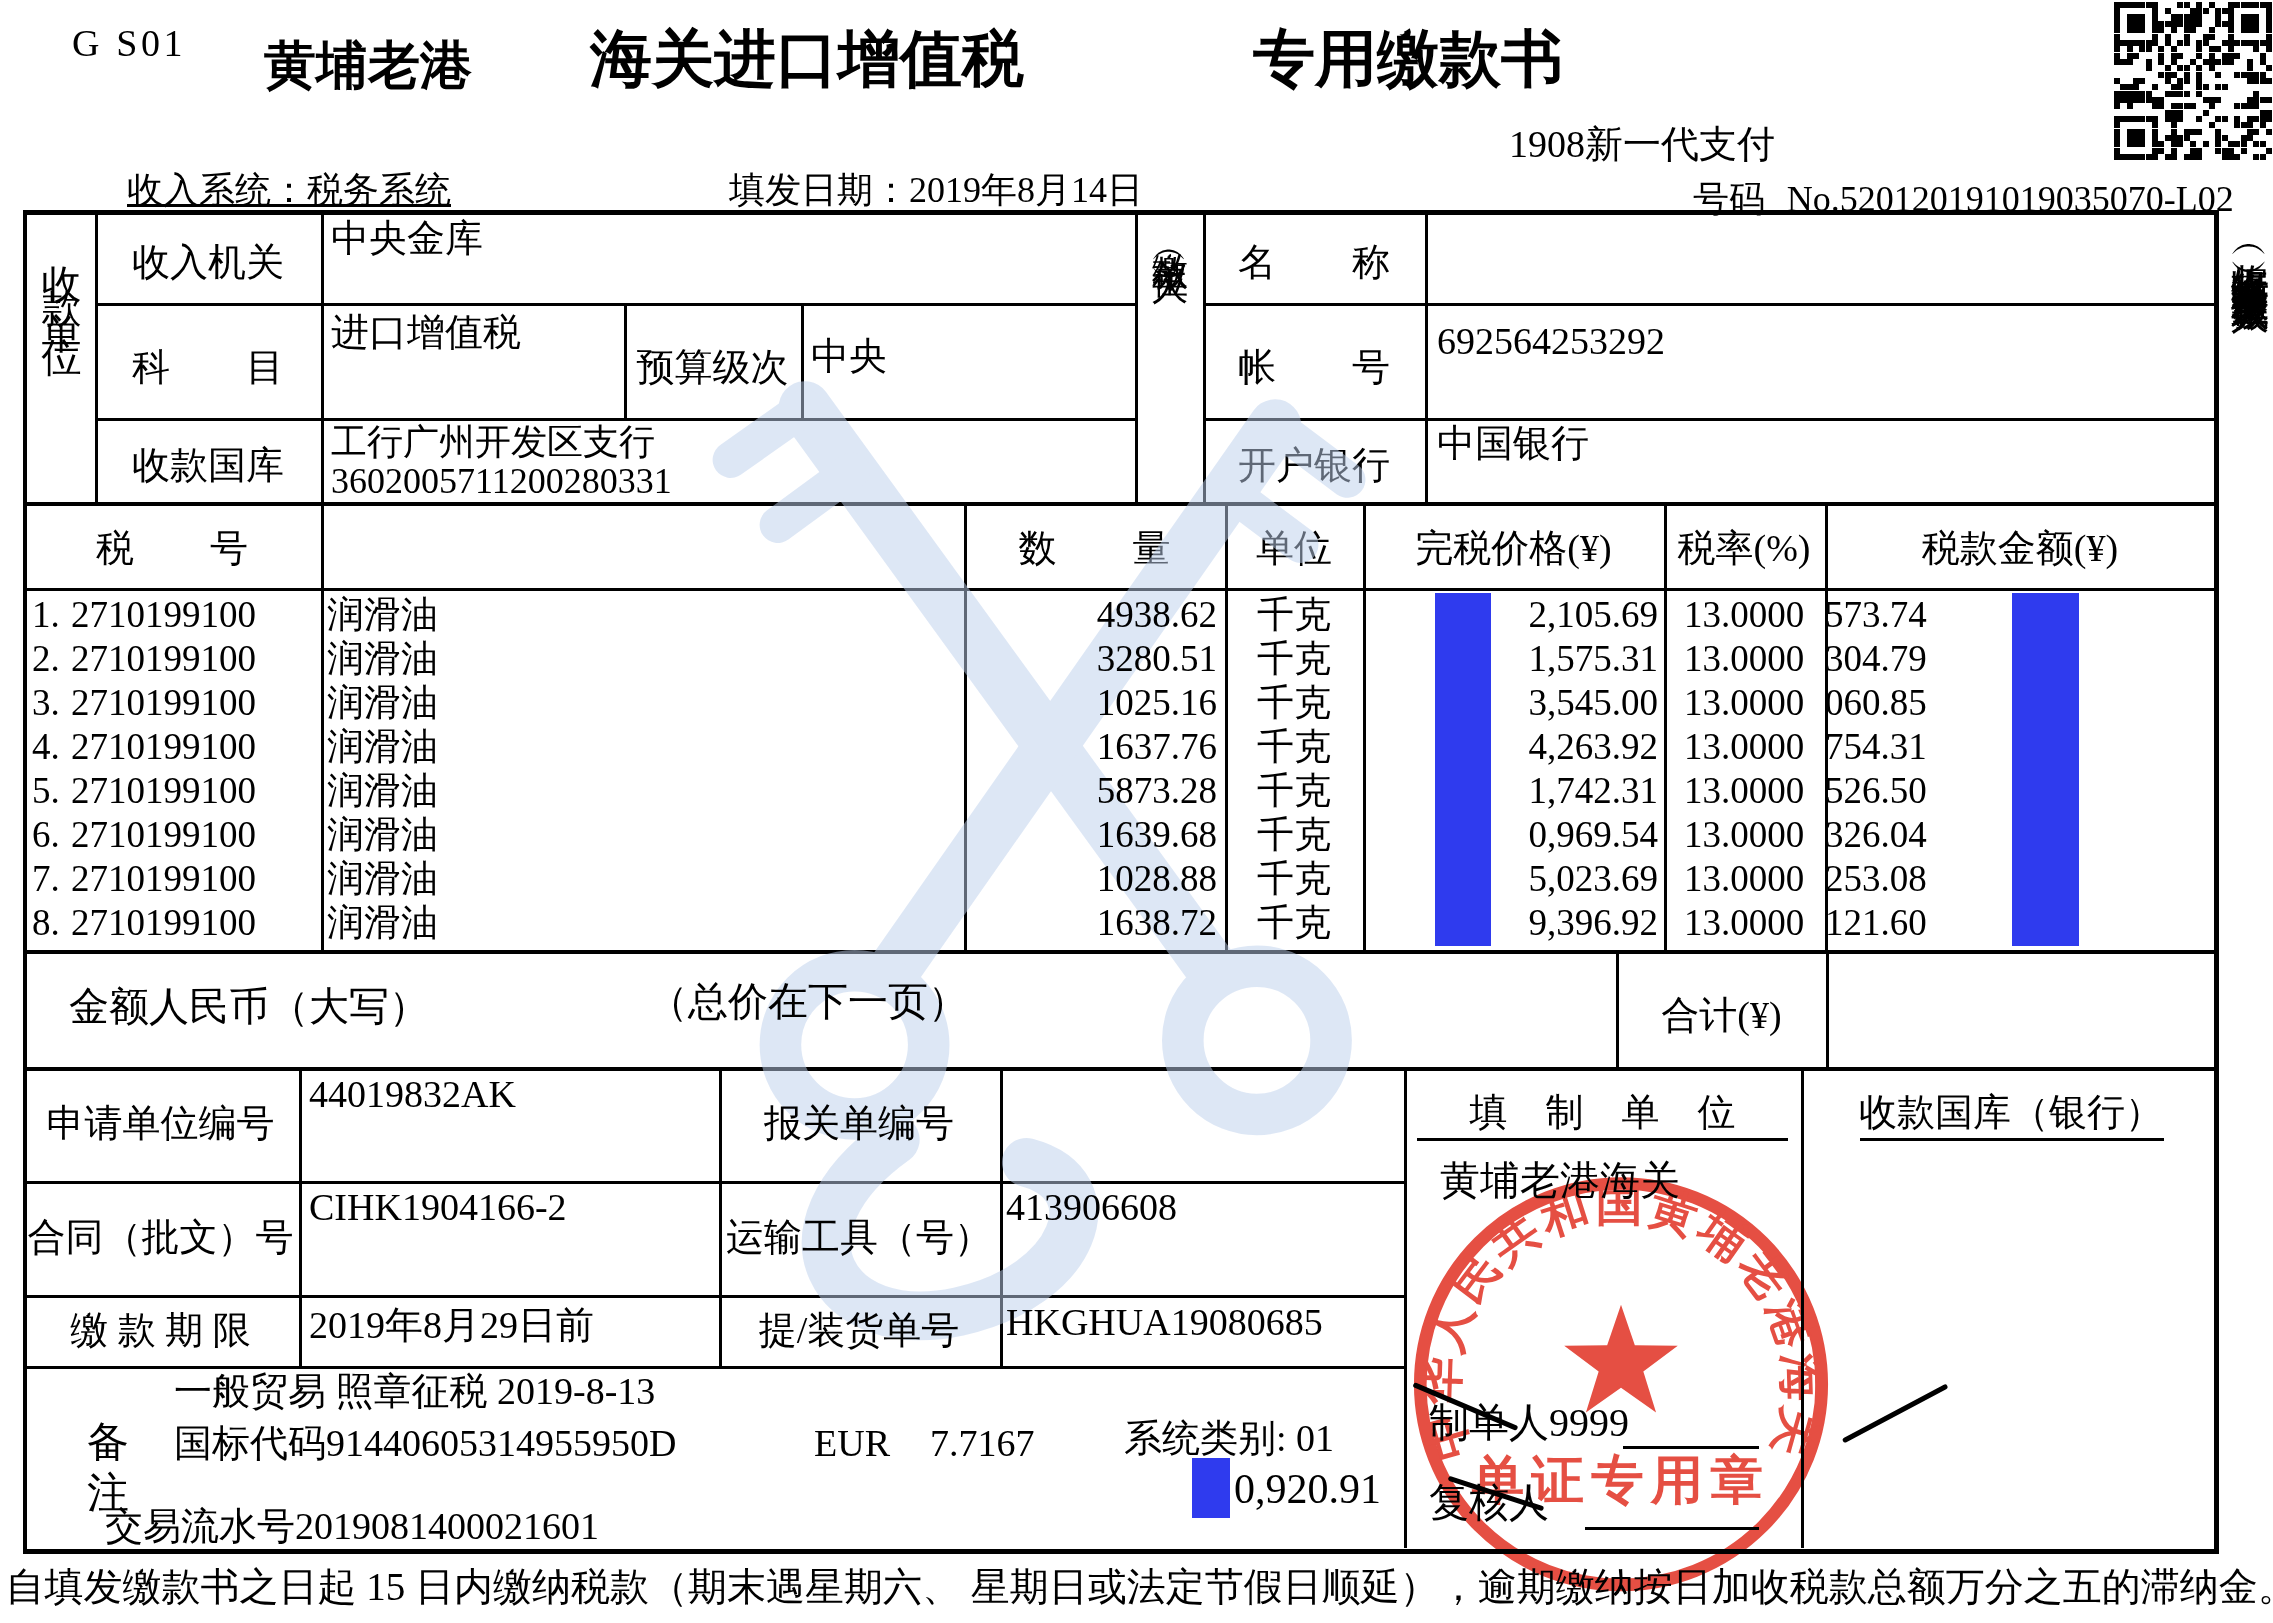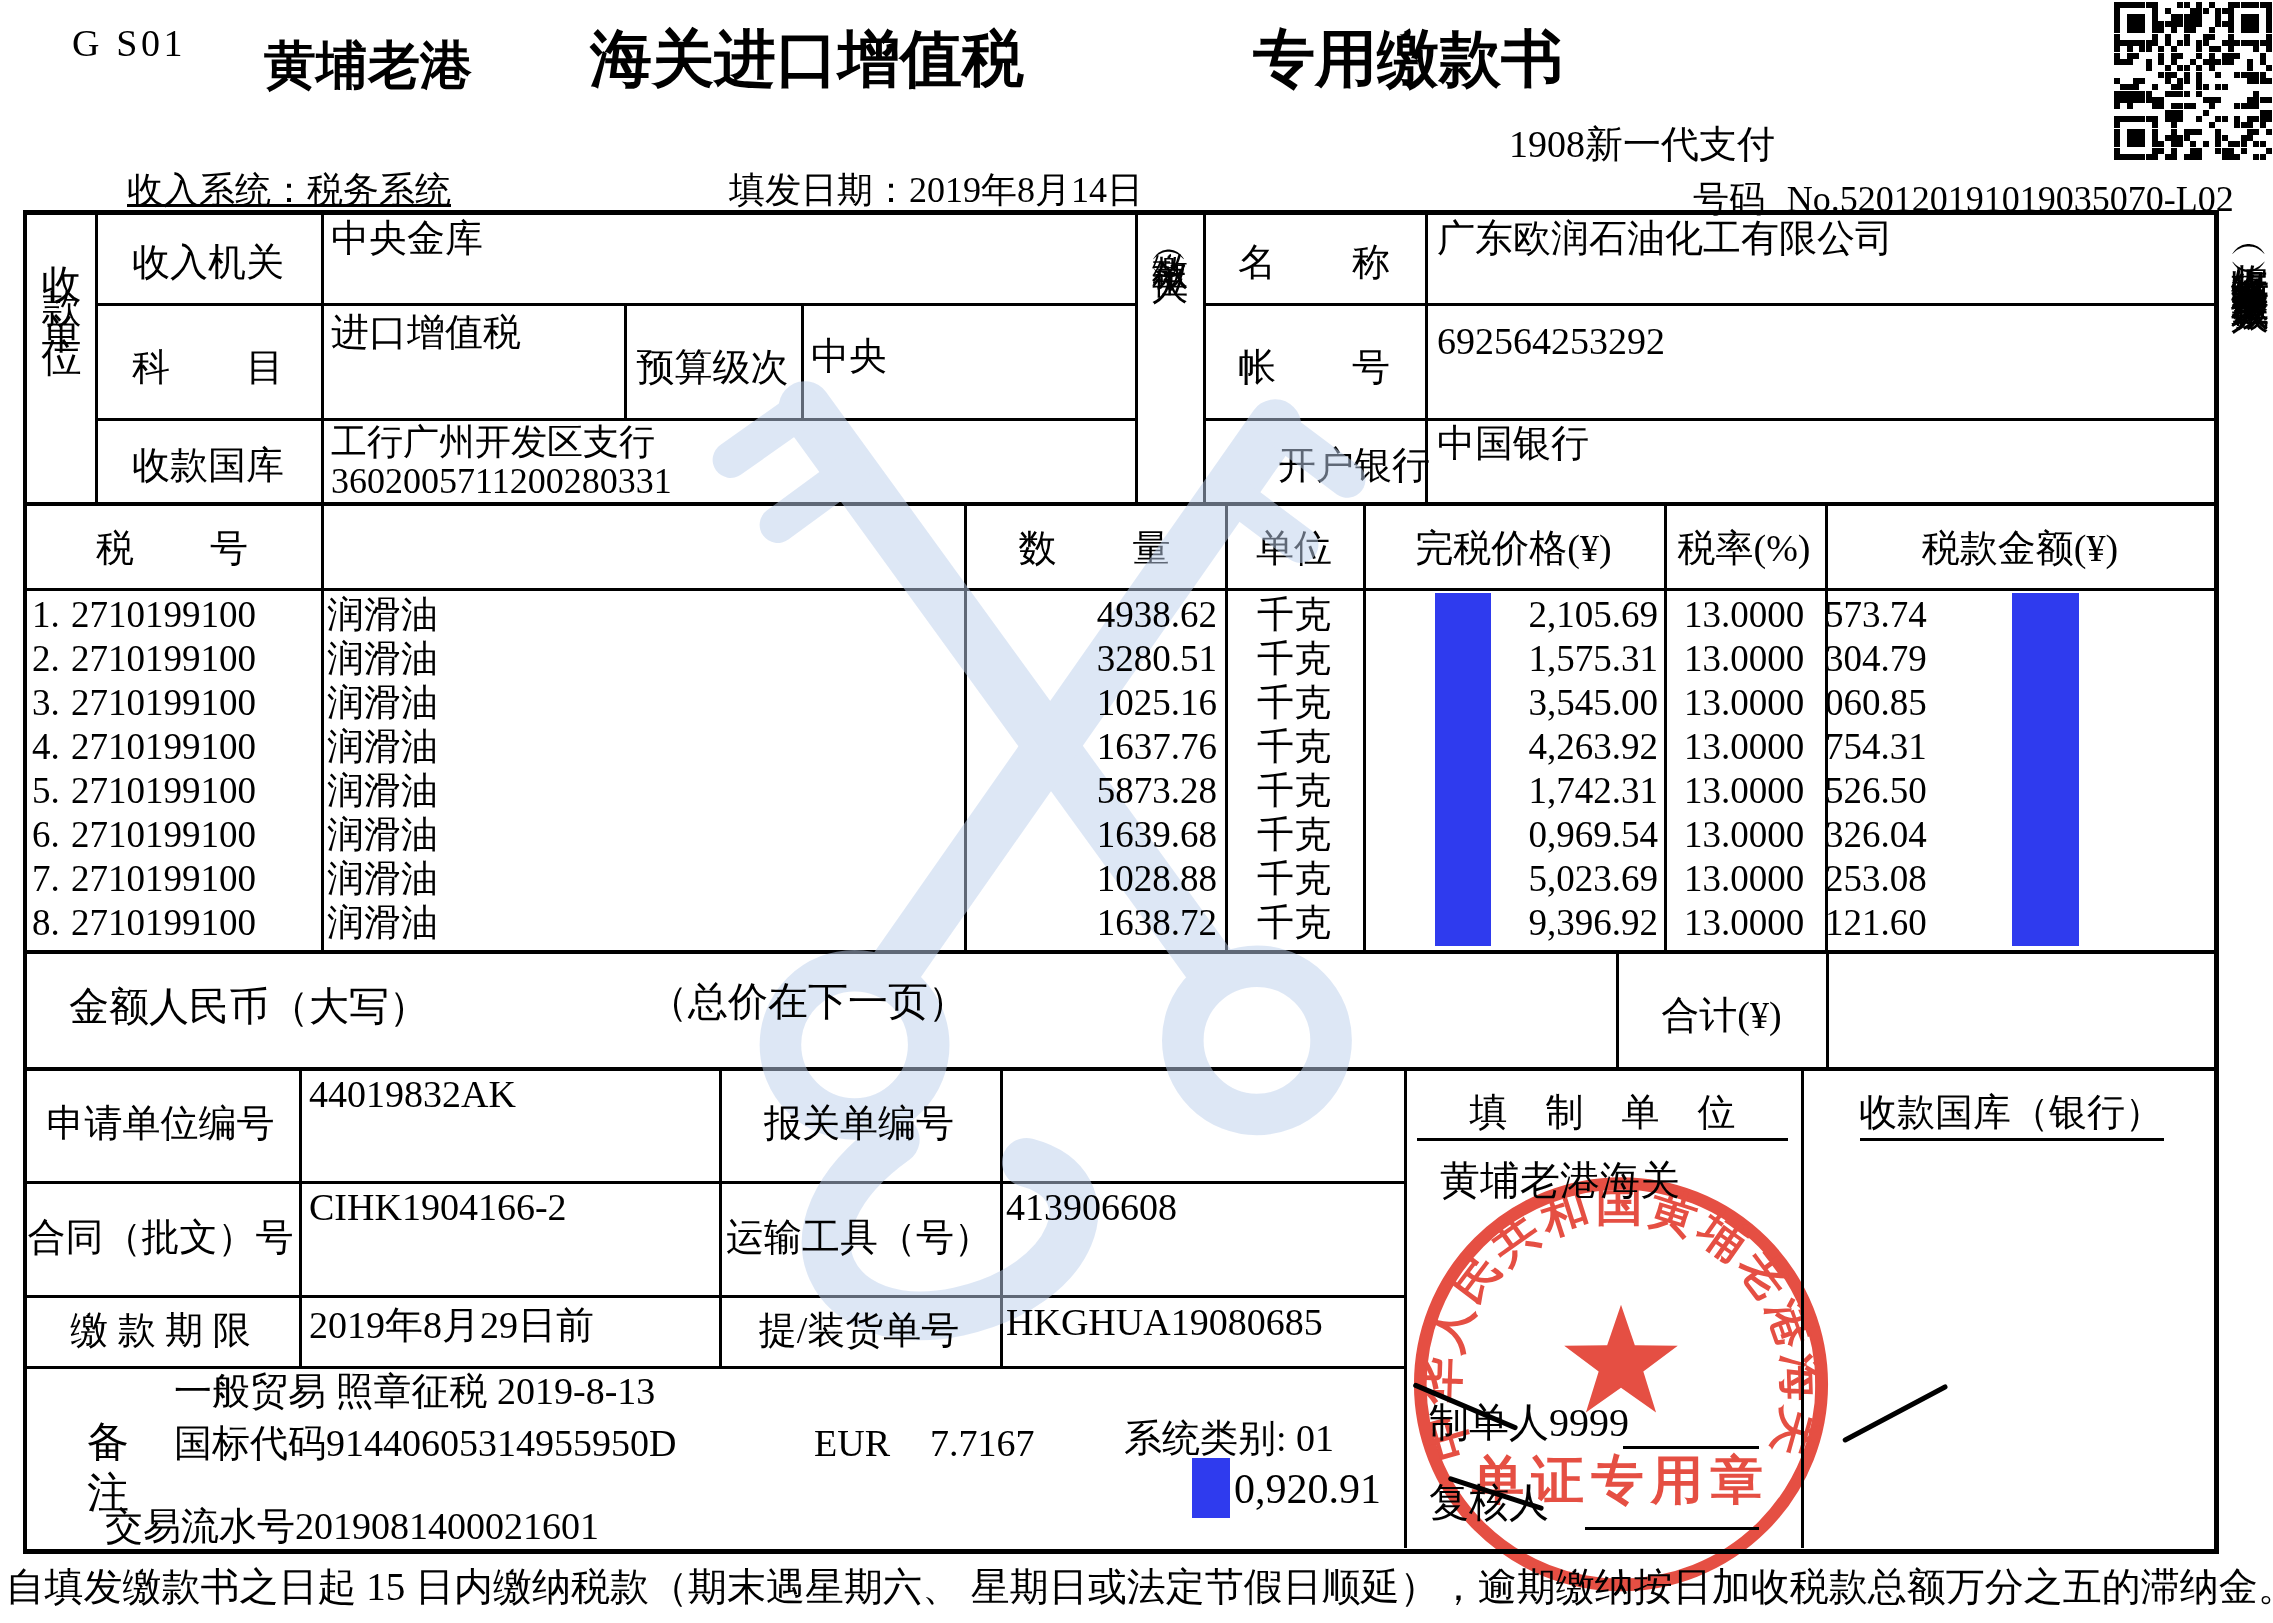--- a/index.html
+++ b/index.html
@@ -446,24 +446,23 @@
   <div class="cell-label" style="left:95px;width:226px;top:342px;">科　　目</div>
   <div class="t f42 z3" style="left:331px;top:311px;">进口增值税</div>
   <div class="cell-label" style="left:624px;width:177px;top:342px;">预算级次</div>
   <div class="t f42 z3" style="left:811px;top:311px;margin-top:24px;">中央</div>
   <div class="cell-label" style="left:95px;width:226px;top:440px;">收款国库</div>
   <div class="t f40 z3" style="left:331px;top:422px;">工行广州开发区支行</div>
   <div class="t f40 z3" style="left:331px;top:461px;">3602005711200280331</div>
 
   <div class="vert f40" style="left:1145px;top:224px;letter-spacing:3.6px;z-index:3;">缴款单位（人）</div>
   <div class="cell-label" style="left:1203px;width:222px;top:237px;">名　　称</div>
-  <div class="t f42 z3" style="left:1437px;top:217px;">广东欧润石油化工有限公司</div>
   <div class="cell-label" style="left:1203px;width:222px;top:342px;">帐　　号</div>
   <div class="t f42 z3" style="left:1437px;top:320px;">692564253292</div>
-  <div class="cell-label" style="left:1203px;width:222px;top:440px;margin-left:40px;">开户银行</div>
+  <div class="cell-label" style="left:1203px;width:222px;top:440px;">开户银行</div>
   <div class="t f42 z3" style="left:1437px;top:422px;">中国银行</div>
 
   <div class="cell-label f44" style="left:22.6px;width:299px;top:523px;">税　　号</div>
   <div class="cell-label f44" style="left:964px;width:261px;top:523px;">数　　量</div>
   <div class="cell-label f44" style="left:1225px;width:138px;top:523px;">单位</div>
   <div class="cell-label f44" style="left:1363px;width:301px;top:523px;">完税价格(¥)</div>
   <div class="cell-label f44" style="left:1664px;width:160px;top:523px;">税率(%)</div>
   <div class="cell-label f44" style="left:1825px;width:390px;top:523px;">税款金额(¥)</div>
 
   <div id="item-rows">

